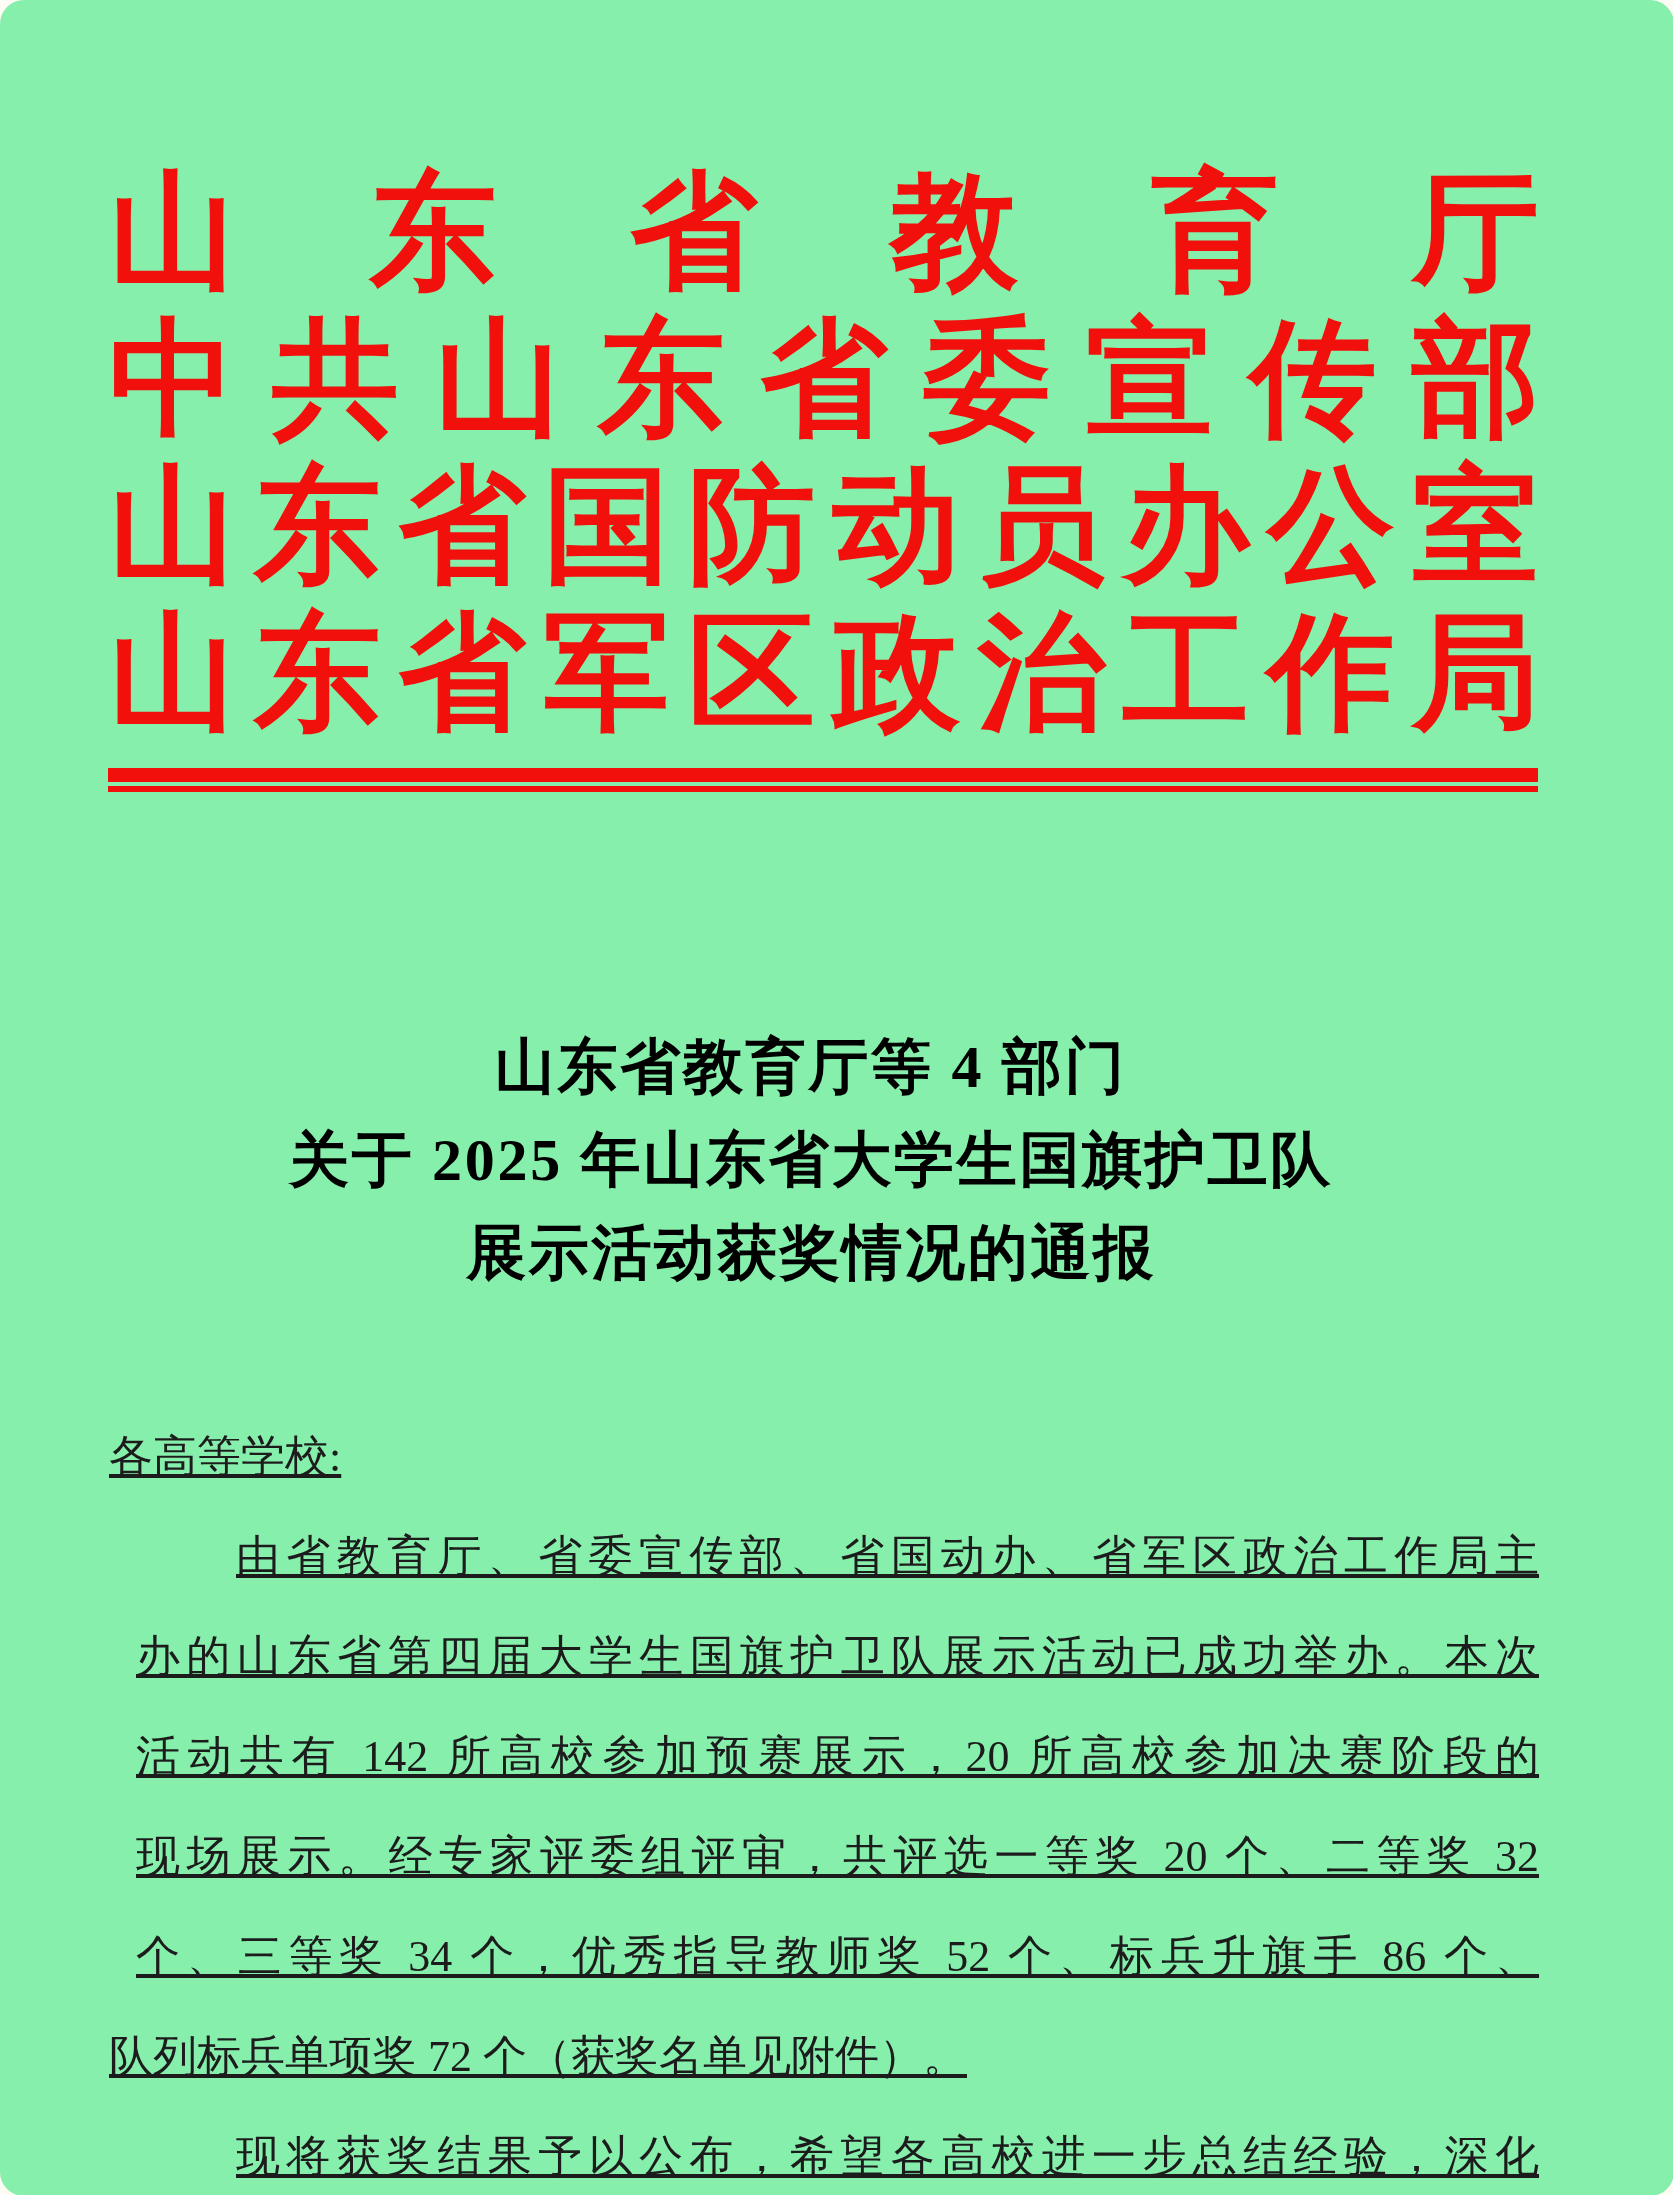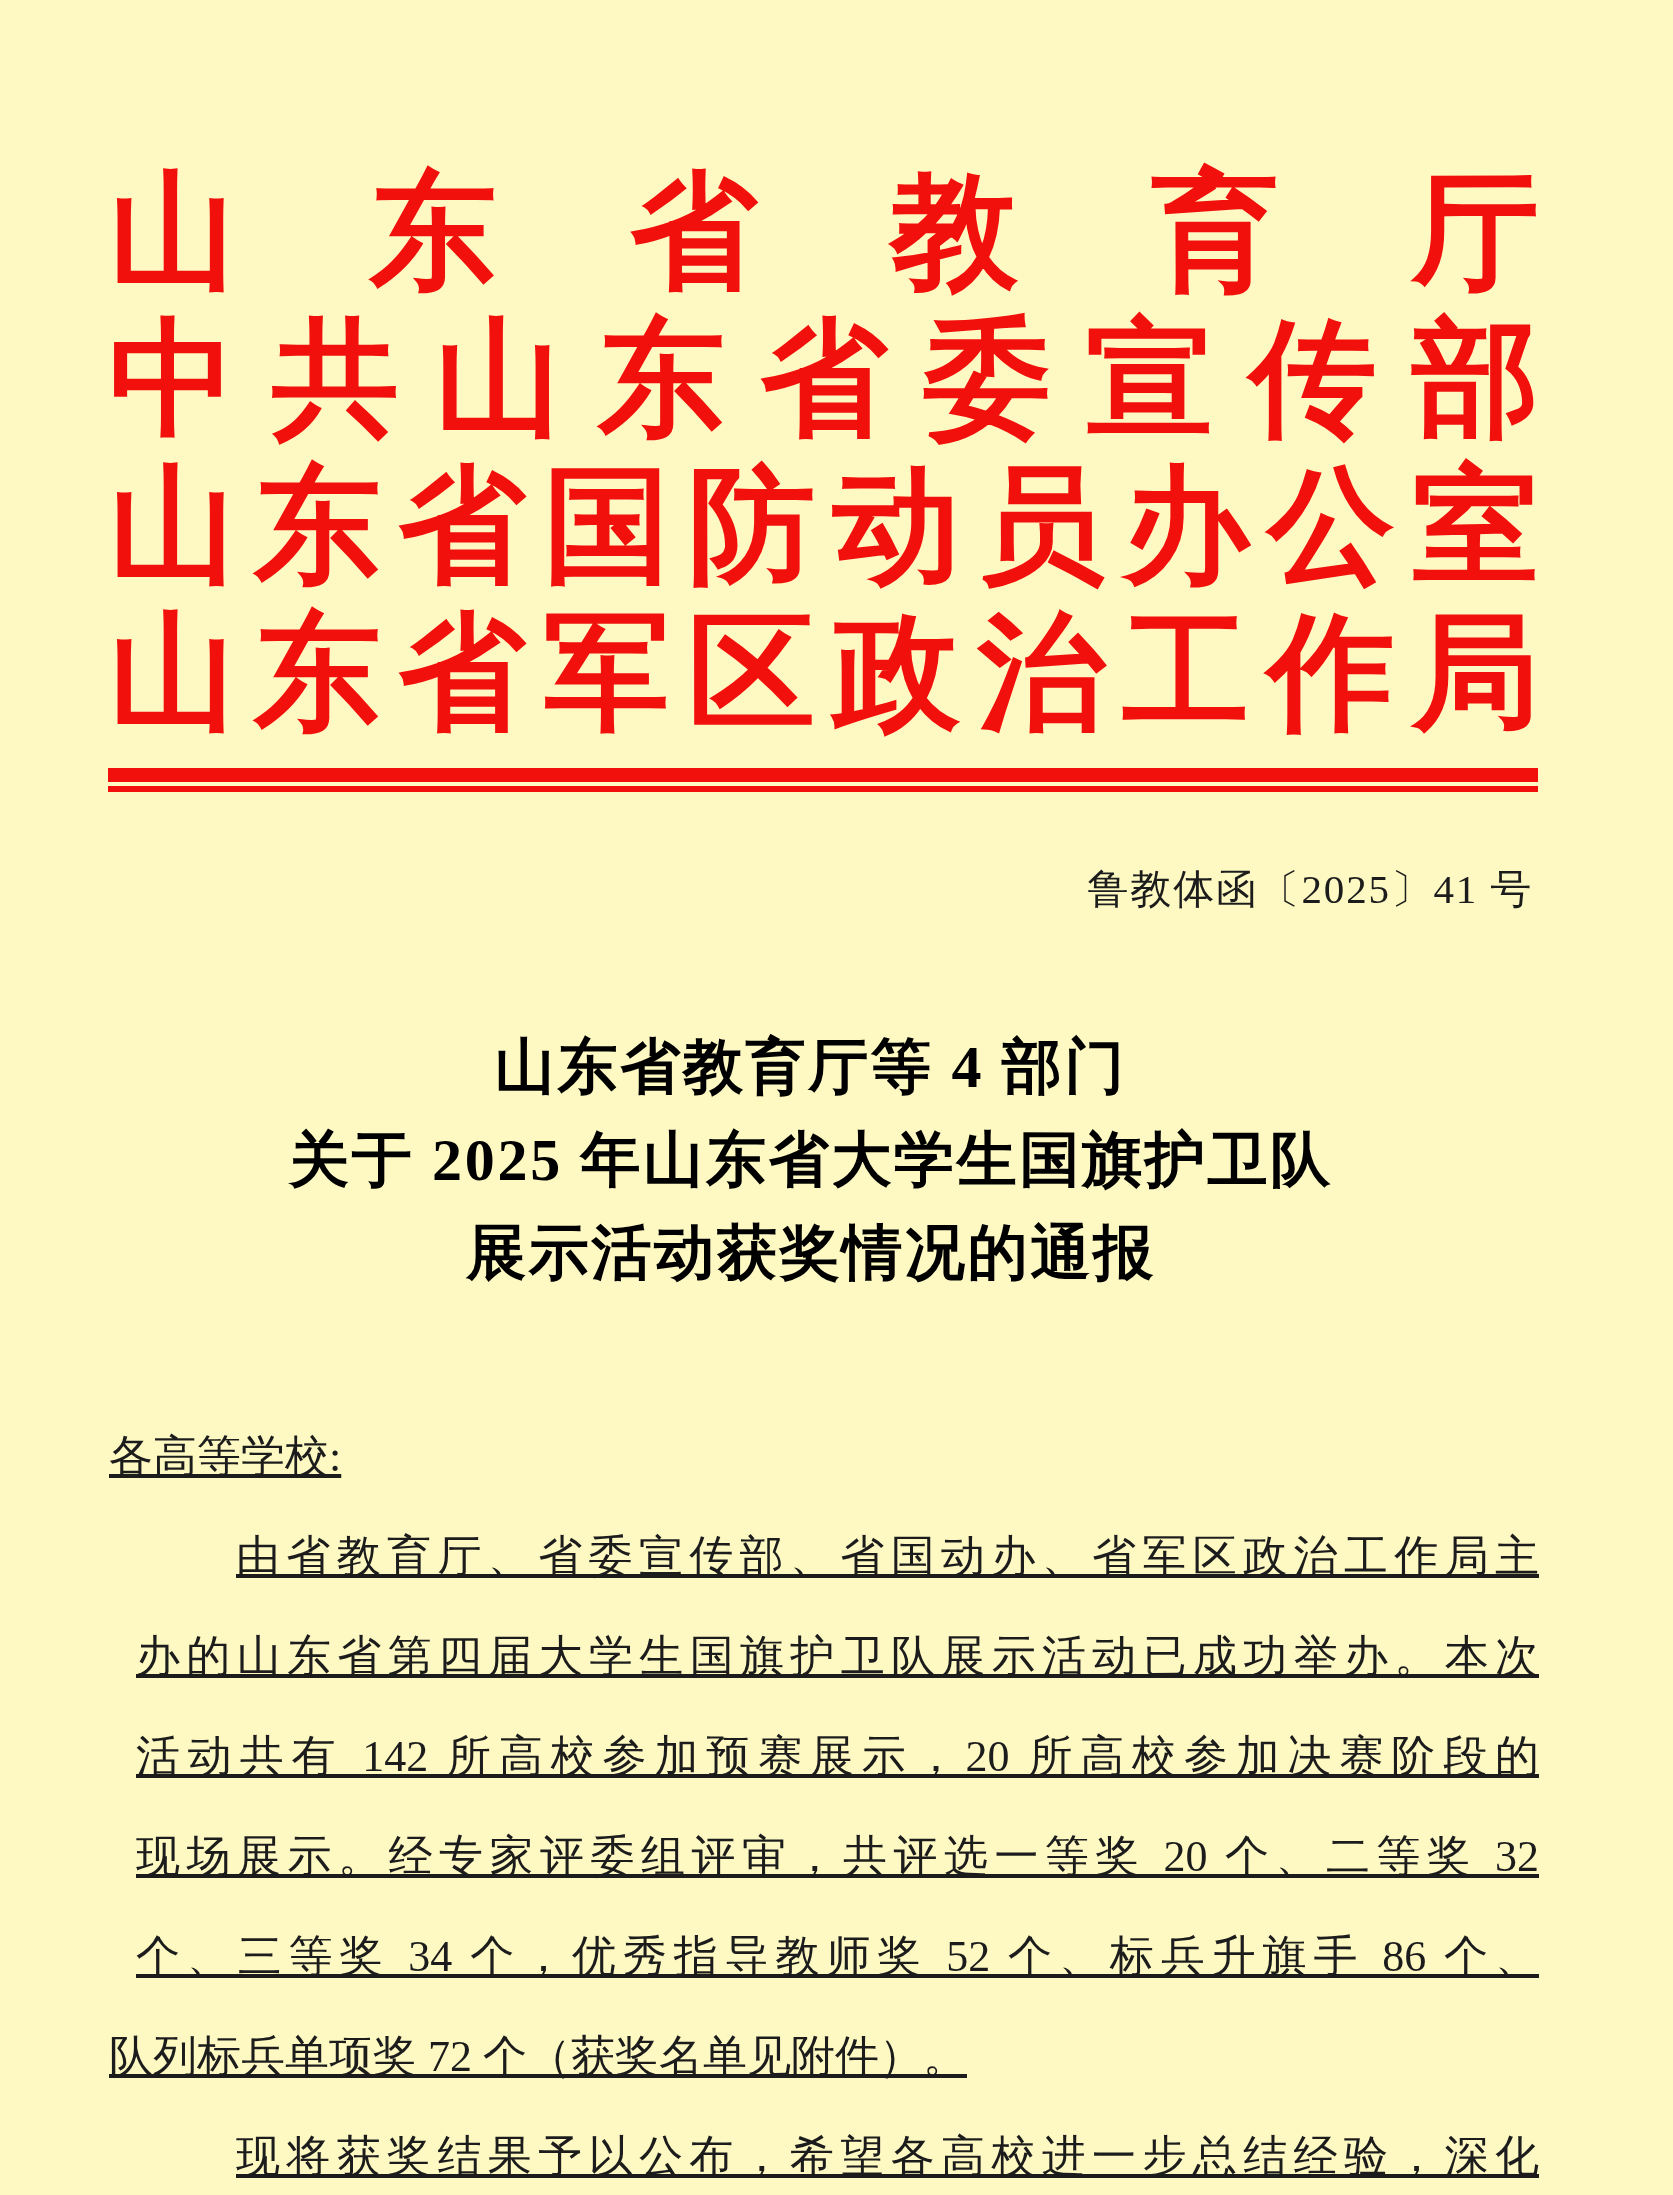--- a/index.html
+++ b/index.html
@@ -4,23 +4,24 @@
 <style>
   html, body {
     margin: 0;
     padding: 0;
     background: #fcfcf5;
   }
   .page {
     position: relative;
     width: 1674px;
     height: 2196px;
-    background: #fef9c3;
+    background: #86efac;
     overflow: hidden;
     font-family: "Liberation Serif", "DejaVu Serif", serif;
+    border-radius: 24px;
   }
 
   
   .letterhead {
     position: absolute;
     left: 109px;
     width: 1430px;
     top: 159px;
   }
   .lh-line {
@@ -104,21 +105,20 @@
     <div class="lh-line">中共山东省委宣传部</div>
     <div class="lh-line">山东省国防动员办公室</div>
     <div class="lh-line">山东省军区政治工作局</div>
   </div>
 
   <div class="divider">
     <div class="divider-thick"></div>
     <div class="divider-thin"></div>
   </div>
 
-  <div class="doc-number">鲁教体函〔2025〕41 号</div>
 
   <div class="title">
     <div class="title-line">山东省教育厅等 4 部门</div>
     <div class="title-line">关于 2025 年山东省大学生国旗护卫队</div>
     <div class="title-line">展示活动获奖情况的通报</div>
   </div>
 
   <div class="doc-body">
     <div class="line">各高等学校:</div>
     <div class="line just indent">由省教育厅、省委宣传部、省国动办、省军区政治工作局主</div>

